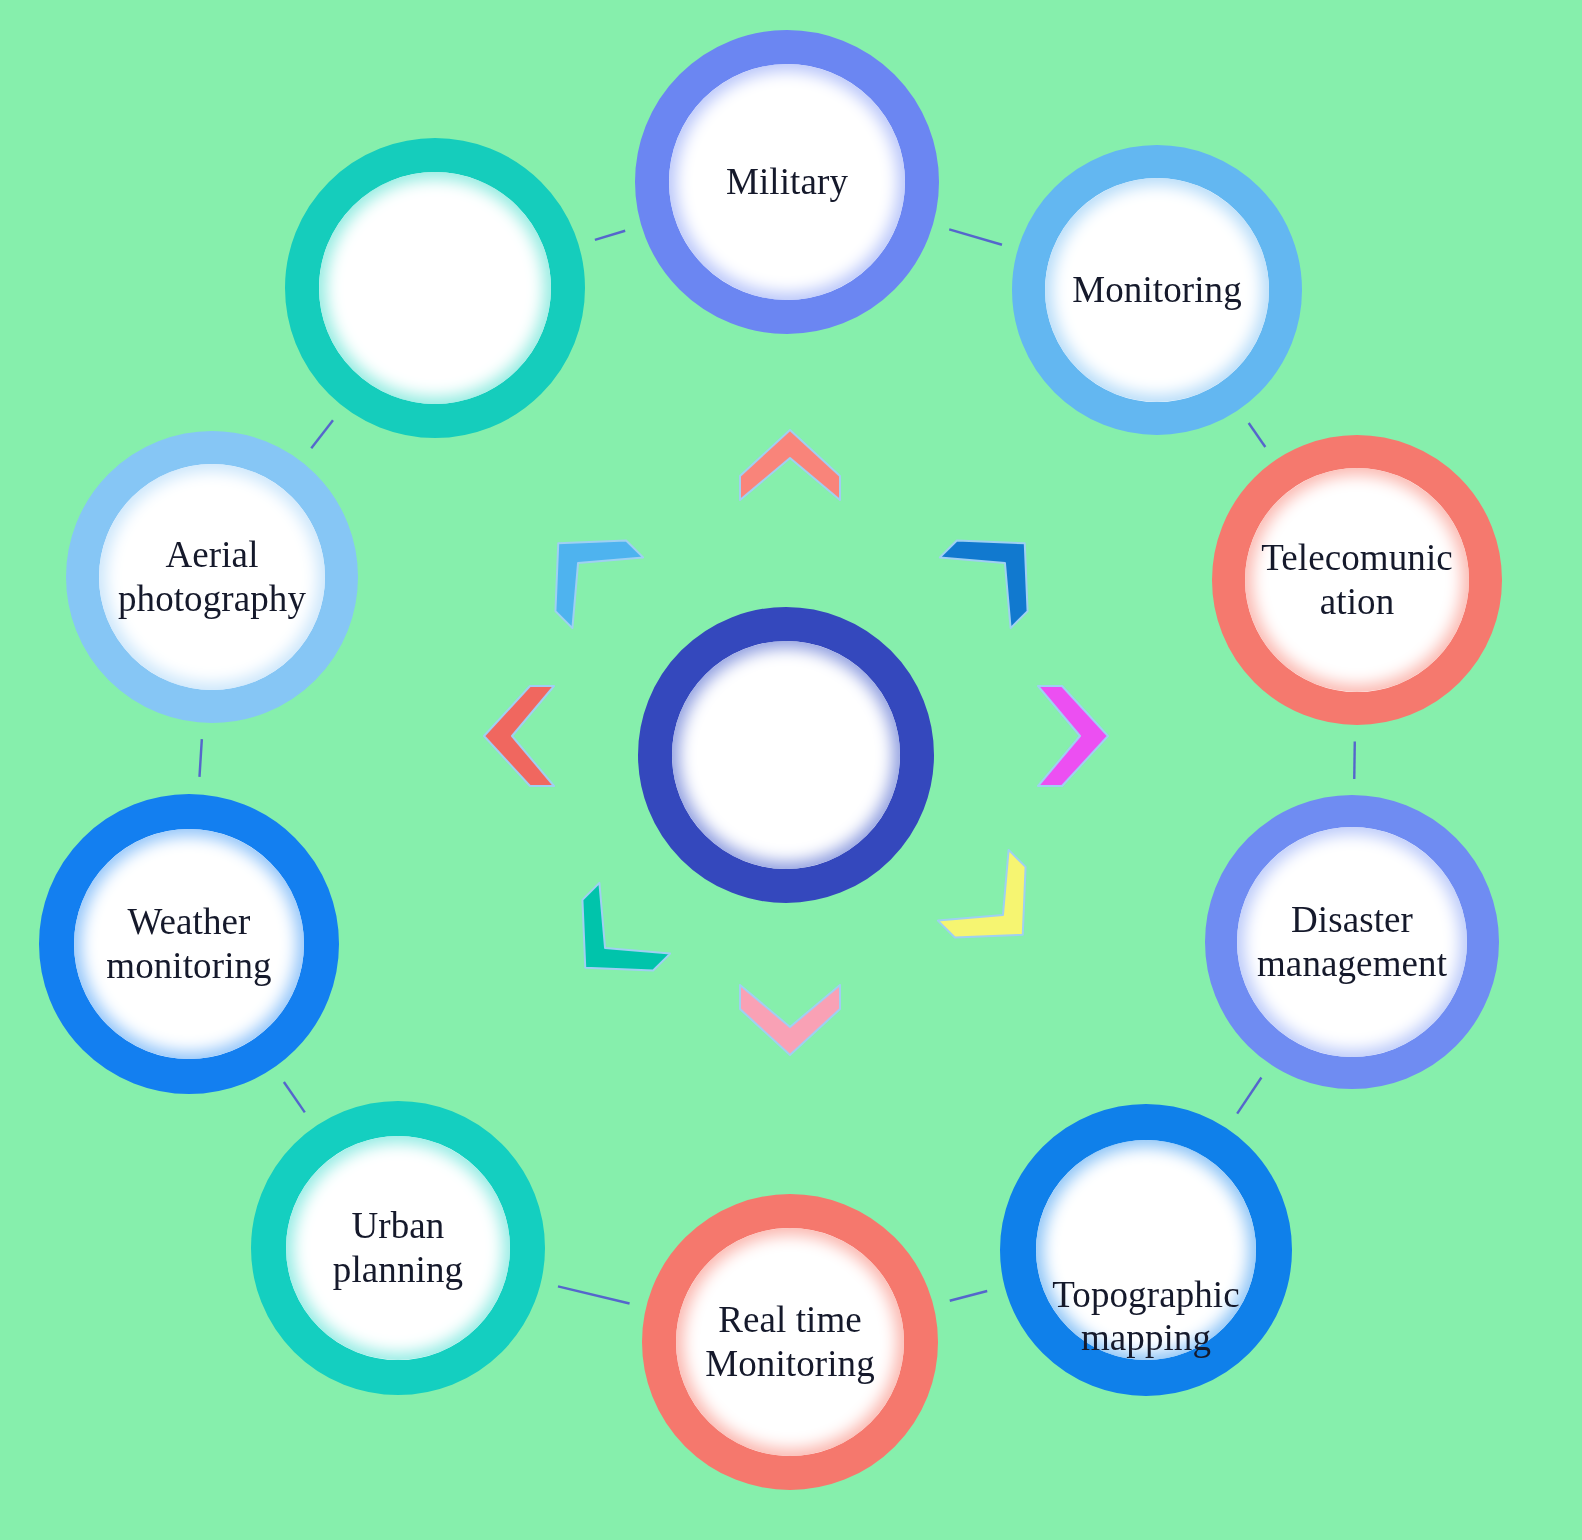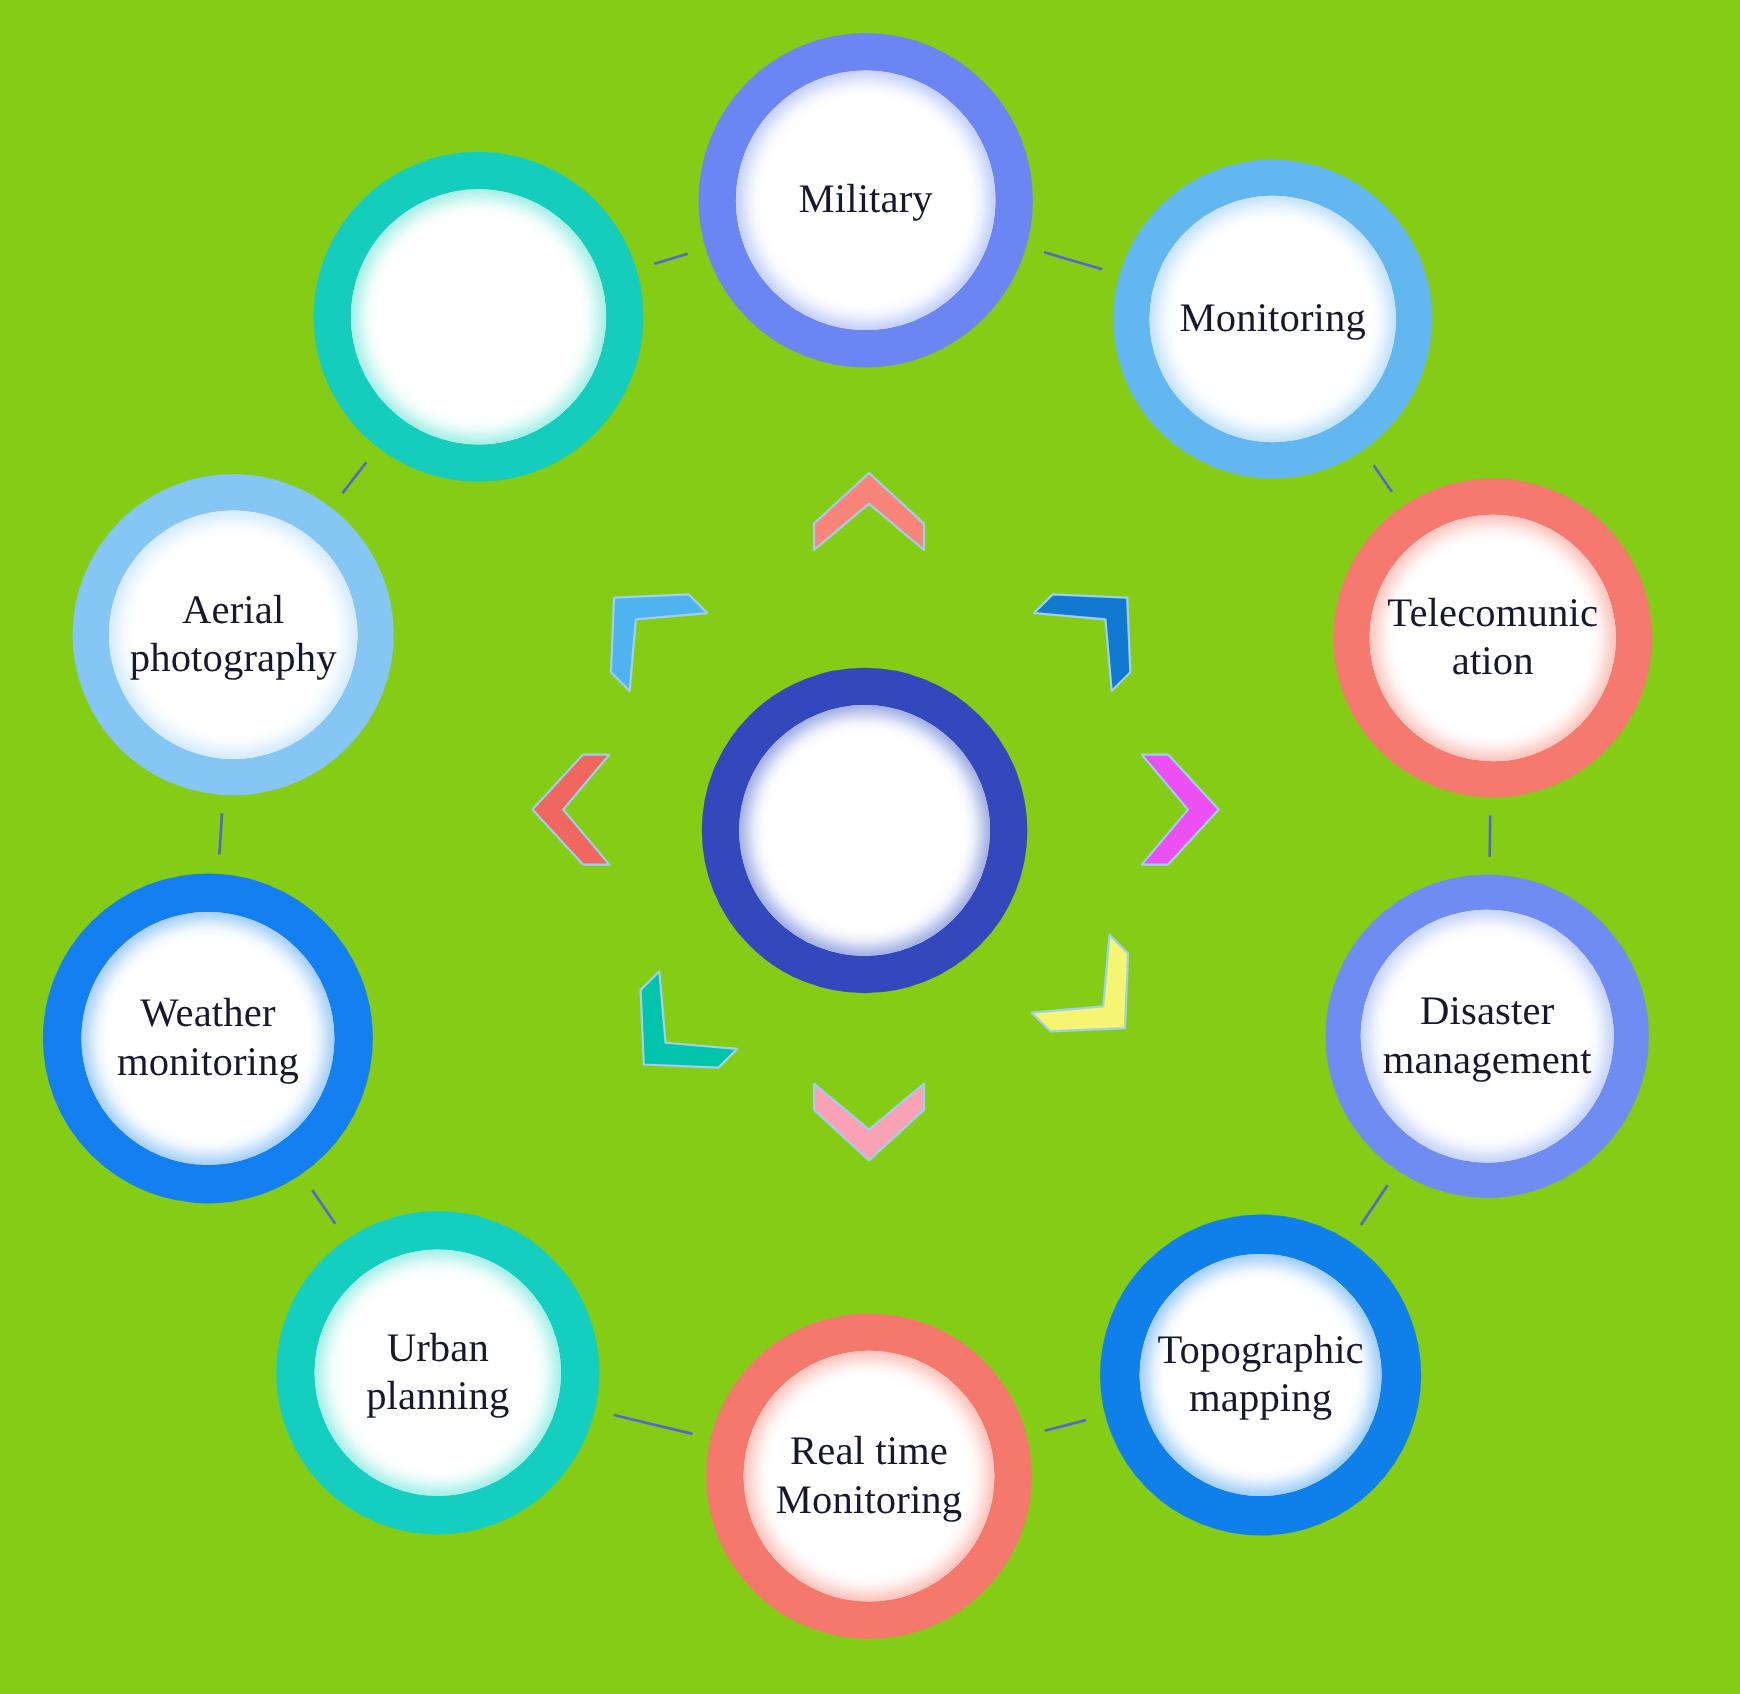--- a/index.html
+++ b/index.html
@@ -4,21 +4,21 @@
 <style>
   html, body {
     margin: 0;
     padding: 0;
     background: #ffffff;
   }
   #canvas {
     position: relative;
     width: 1582px;
     height: 1540px;
-    background: #84cc16;
+    background: #86efac;
     overflow: hidden;
     font-family: "Liberation Serif", "DejaVu Serif", serif;
   }
   #links {
     position: absolute;
     left: 0; top: 0;
     width: 1582px;
     height: 1540px;
     pointer-events: none;
   }
@@ -99,21 +99,21 @@
       <div class="node" style="left: 1212px; top: 435px; width: 290px; height: 290px; border: 33px solid rgb(245, 121, 110); align-items: center;">
         <span class="halo" style="left: 0px; top: 0px; width: 224px; height: 224px; box-shadow: rgb(251, 184, 176) 0px 0px 16px 7px inset;"></span>
         <span class="label">Telecomunic
 ation</span>
       </div>
       <div class="node" style="left: 1205px; top: 795px; width: 294px; height: 294px; border: 32px solid rgb(111, 140, 242);">
         <span class="halo" style="left: 0px; top: 0px; width: 230px; height: 230px; box-shadow: rgb(187, 202, 250) 0px 0px 16px 7px inset;"></span>
         <span class="label">Disaster
 management</span>
       </div>
-      <div class="node" style="left: 1000px; top: 1104px; width: 292px; height: 292px; border: 36px solid rgb(15, 128, 234);">
+      <div class="node" style="left: 1000px; top: 1104px; width: 292px; height: 292px; border: 36px solid rgb(15, 128, 234); align-items: flex-end;">
         <span class="halo" style="left: 0px; top: 0px; width: 220px; height: 220px; box-shadow: rgb(140, 196, 247) 0px 0px 16px 7px inset;"></span>
         <span class="label">Topographic
 mapping</span>
       </div>
       <div class="node" style="left: 642px; top: 1194px; width: 296px; height: 296px; border: 34px solid rgb(245, 120, 109);">
         <span class="halo" style="left: 0px; top: 0px; width: 228px; height: 228px; box-shadow: rgb(251, 182, 174) 0px 0px 16px 7px inset;"></span>
         <span class="label">Real time
 Monitoring</span>
       </div>
       <div class="node" style="left: 251px; top: 1101px; width: 294px; height: 294px; border: 35px solid rgb(20, 207, 192);">

